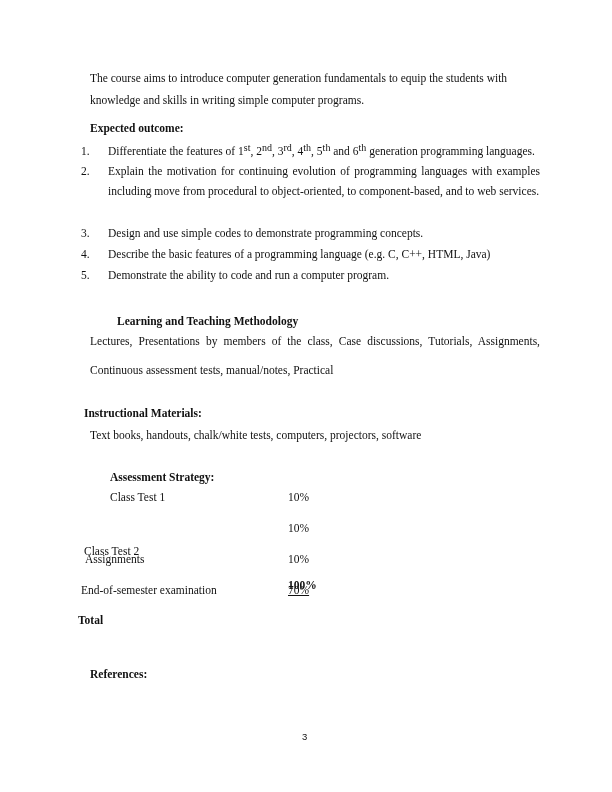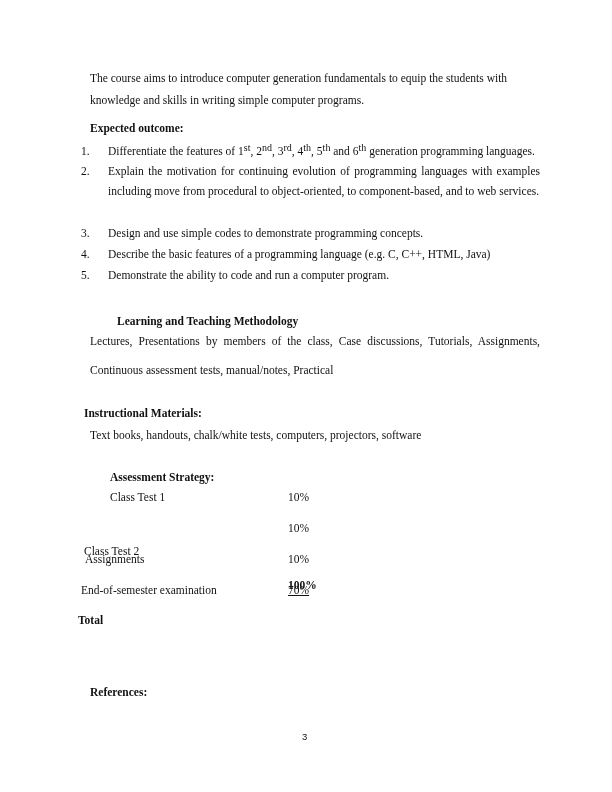--- a/index.html
+++ b/index.html
@@ -72,15 +72,15 @@
   <div>
     <span class="abs" style="left:81px; top:584px;">End-of-semester examination</span>
     <span class="abs pct underline" style="top:584px;">70%</span>
   </div>
   <div>
     <span class="abs bold" style="left:78px; top:614px;">Total</span>
     <span class="abs pct bold" style="top:579px;">100%</span>
   </div>
 </div>
 
-<div class="abs bold" style="left:90px; top:686px;">References:</div>
+<div class="abs bold" style="left:90px; top:668px;">References:</div>
 
 <div class="abs page-num">3</div>
 
 </body></html>

